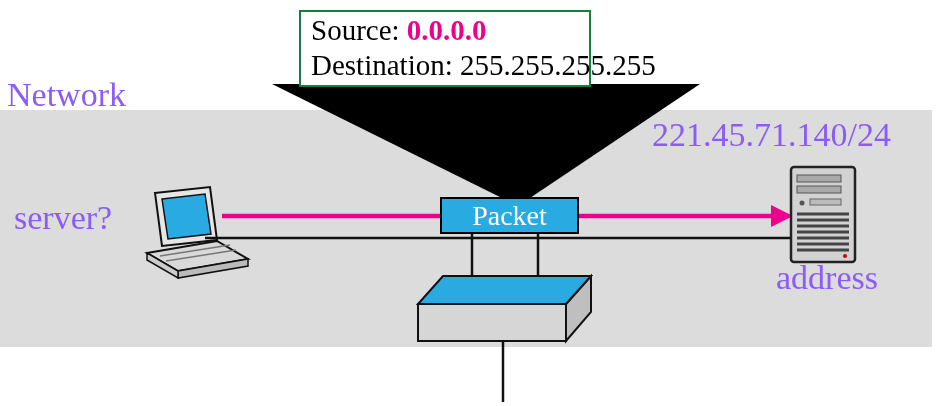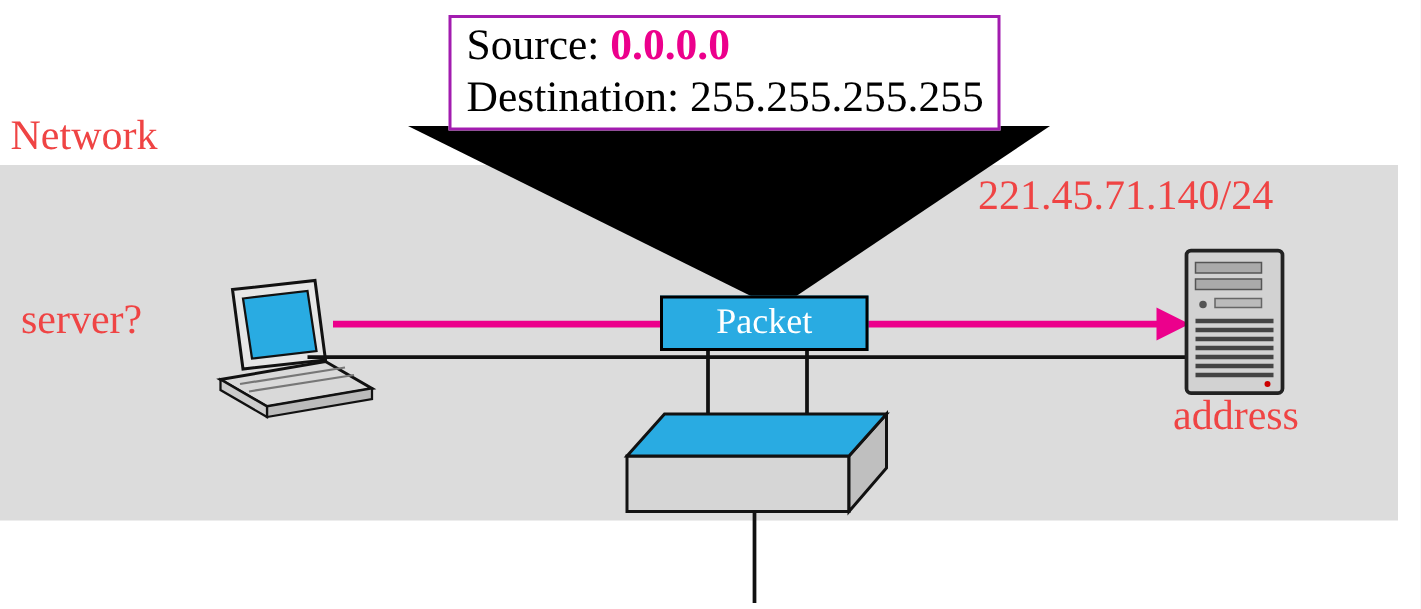--- a/index.html
+++ b/index.html
@@ -23,61 +23,61 @@
   }
 
   svg.overlay {
     position: absolute;
     left: 0; top: 0;
     z-index: 1;
   }
 
   .label {
     position: absolute;
-    color: #ef4444;
-    font-size: 28px;
+    color: #8b5cf6;
+    font-size: 34px;
     line-height: 1.1;
     white-space: nowrap;
     z-index: 2;
   }
 
   .network-label { left: 7px; top: 76px; }
   .address-label { left: 14px; top: 199px; }
   .ip-label { left: 652px; top: 116px; }
 
   .dhcp-label {
     left: 776px; top: 263px;
     width: 96px;
     text-align: center;
     white-space: normal;
     line-height: 30px;
   }
 
   .callout {
     position: absolute;
     left: 299px; top: 10px;
-    width: 368px; height: 77px;
+    width: 292px; height: 77px;
     background: #ffffff;
-    border: 2px solid #a21caf;
+    border: 2px solid #15803d;
     font-size: 29px;
     line-height: 35px;
     padding: 1px 0 0 10px;
     z-index: 3;
     white-space: nowrap;
   }
   .callout .magenta { color: var(--magenta, #EC008C); font-weight: bold; }
 
   .packet-box {
     position: absolute;
     left: 440px; top: 197px;
     width: 139px; height: 37px;
     background: var(--cyan, #29ABE2);
     border: 2px solid #000000;
     color: #ffffff;
-    font-size: 24px;
+    font-size: 28px;
     display: flex;
     align-items: center;
     justify-content: center;
     z-index: 2;
   }
 </style>
 </head>
 <body>
 
 <div id="canvas">

